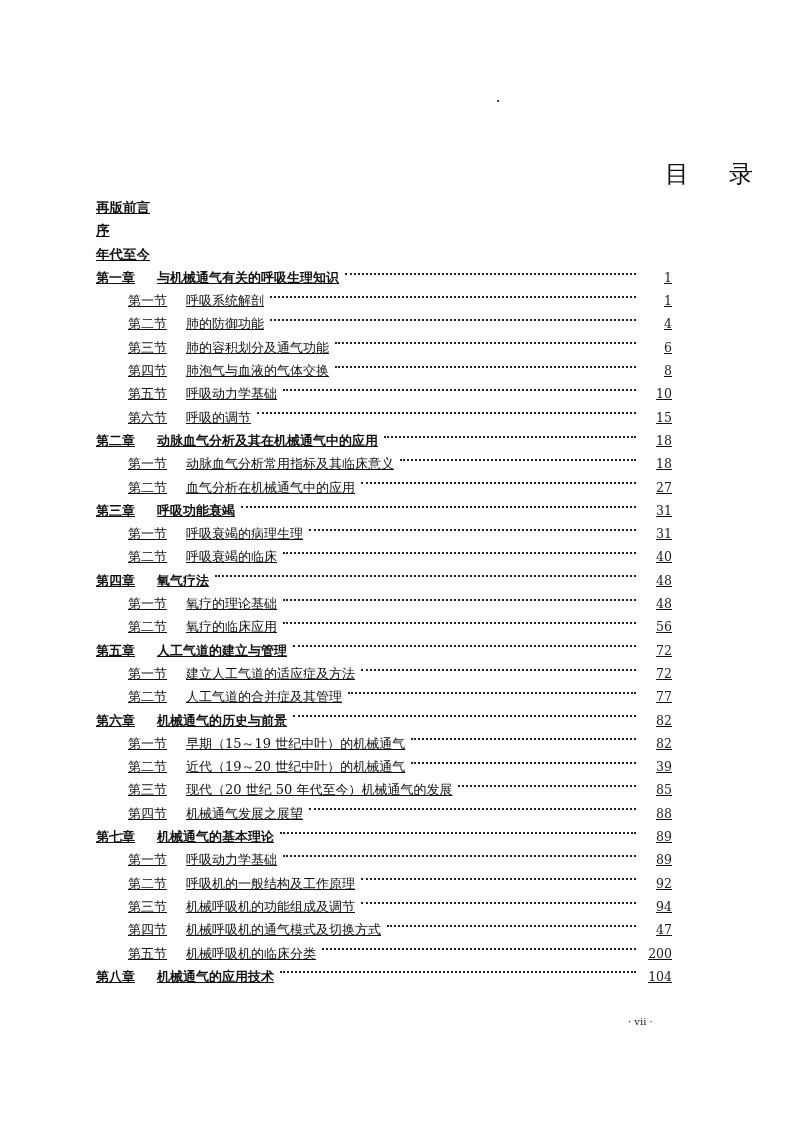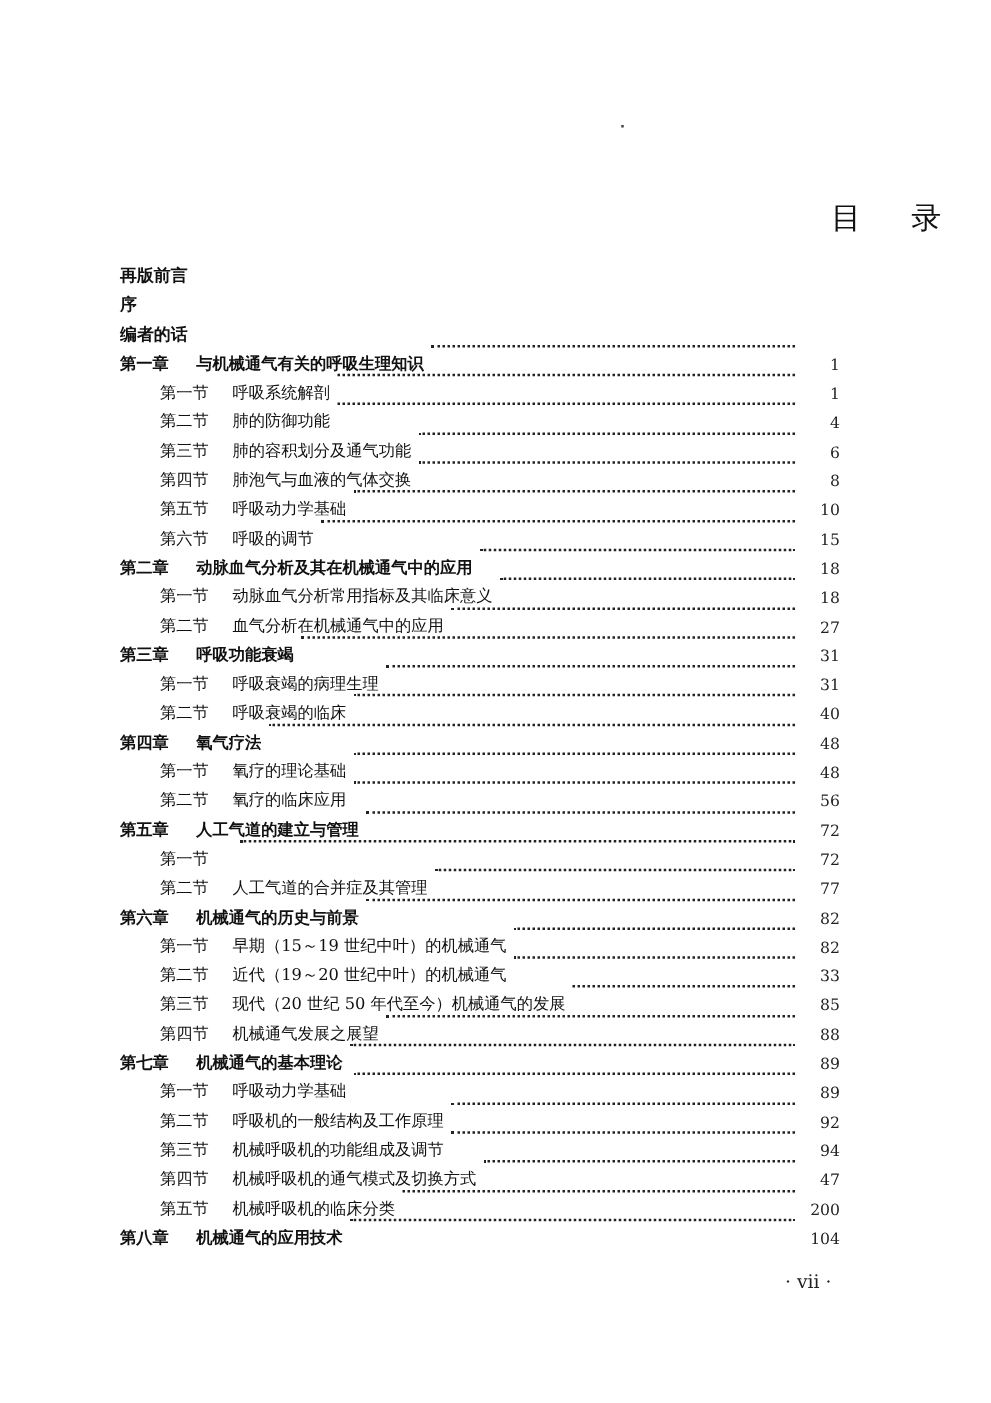--- a/index.html
+++ b/index.html
@@ -32,33 +32,34 @@
       font-size: 24px;
       letter-spacing: 40px;
       padding-left: 40px;
       box-sizing: border-box;
       font-weight: normal;
       color: #111;
     }
     .toc {
       position: absolute;
       left: 96px;
-      top: 210px;
+      top: 196px;
       width: 576px;
+      text-decoration: underline;
     }
     .front-item {
       height: 23.3px;
       line-height: 23.3px;
       font-size: 13.5px;
       font-weight: bold;
       font-family: "DejaVu Sans", "Liberation Sans", sans-serif;
     }
     .row {
       display: flex;
-      align-items: flex-start;
+      align-items: center;
       height: 23.3px;
       line-height: 23.3px;
       font-size: 13px;
       white-space: nowrap;
     }
     .row.chapter {
       font-weight: bold;
       font-family: "DejaVu Sans", "Liberation Sans", sans-serif;
       font-size: 13px;
     }
@@ -88,36 +89,36 @@
       text-align: right;
       font-weight: normal;
       font-family: "DejaVu Serif", "Liberation Serif", serif;
       font-size: 12.5px;
       color: #222;
     }
     .folio {
       position: absolute;
       left: 628px;
       top: 1016px;
-      font-size: 15px;
+      font-size: 10px;
       color: #222;
       font-family: "DejaVu Serif", "Liberation Serif", serif;
     }
   </style>
 </head>
 <body>
 
 <div class="top-dot"></div>
 
 <div class="page-title">目录</div>
 
 <div class="toc">
   <div class="front-item">再版前言</div>
   <div class="front-item">序</div>
-  <div class="front-item">编者的话</div>
+  <div class="front-item">年代至今</div>
 
   <div id="toc-rows">
       <div class="row chapter">
         <span class="num">第一章</span>
         <span class="title">与机械通气有关的呼吸生理知识</span>
         <span class="leader"></span>
         <span class="page">1</span>
       </div>
       <div class="row section">
         <span class="num">第一节</span>
@@ -210,20 +211,21 @@
         <span class="page">56</span>
       </div>
       <div class="row chapter">
         <span class="num">第五章</span>
         <span class="title">人工气道的建立与管理</span>
         <span class="leader"></span>
         <span class="page">72</span>
       </div>
       <div class="row section">
         <span class="num">第一节</span>
+        <span class="title">建立人工气道的适应症及方法</span>
         <span class="leader"></span>
         <span class="page">72</span>
       </div>
       <div class="row section">
         <span class="num">第二节</span>
         <span class="title">人工气道的合并症及其管理</span>
         <span class="leader"></span>
         <span class="page">77</span>
       </div>
       <div class="row chapter">
@@ -235,21 +237,21 @@
       <div class="row section">
         <span class="num">第一节</span>
         <span class="title">早期（15～19 世纪中叶）的机械通气</span>
         <span class="leader"></span>
         <span class="page">82</span>
       </div>
       <div class="row section">
         <span class="num">第二节</span>
         <span class="title">近代（19～20 世纪中叶）的机械通气</span>
         <span class="leader"></span>
-        <span class="page">33</span>
+        <span class="page">39</span>
       </div>
       <div class="row section">
         <span class="num">第三节</span>
         <span class="title">现代（20 世纪 50 年代至今）机械通气的发展</span>
         <span class="leader"></span>
         <span class="page">85</span>
       </div>
       <div class="row section">
         <span class="num">第四节</span>
         <span class="title">机械通气发展之展望</span>

